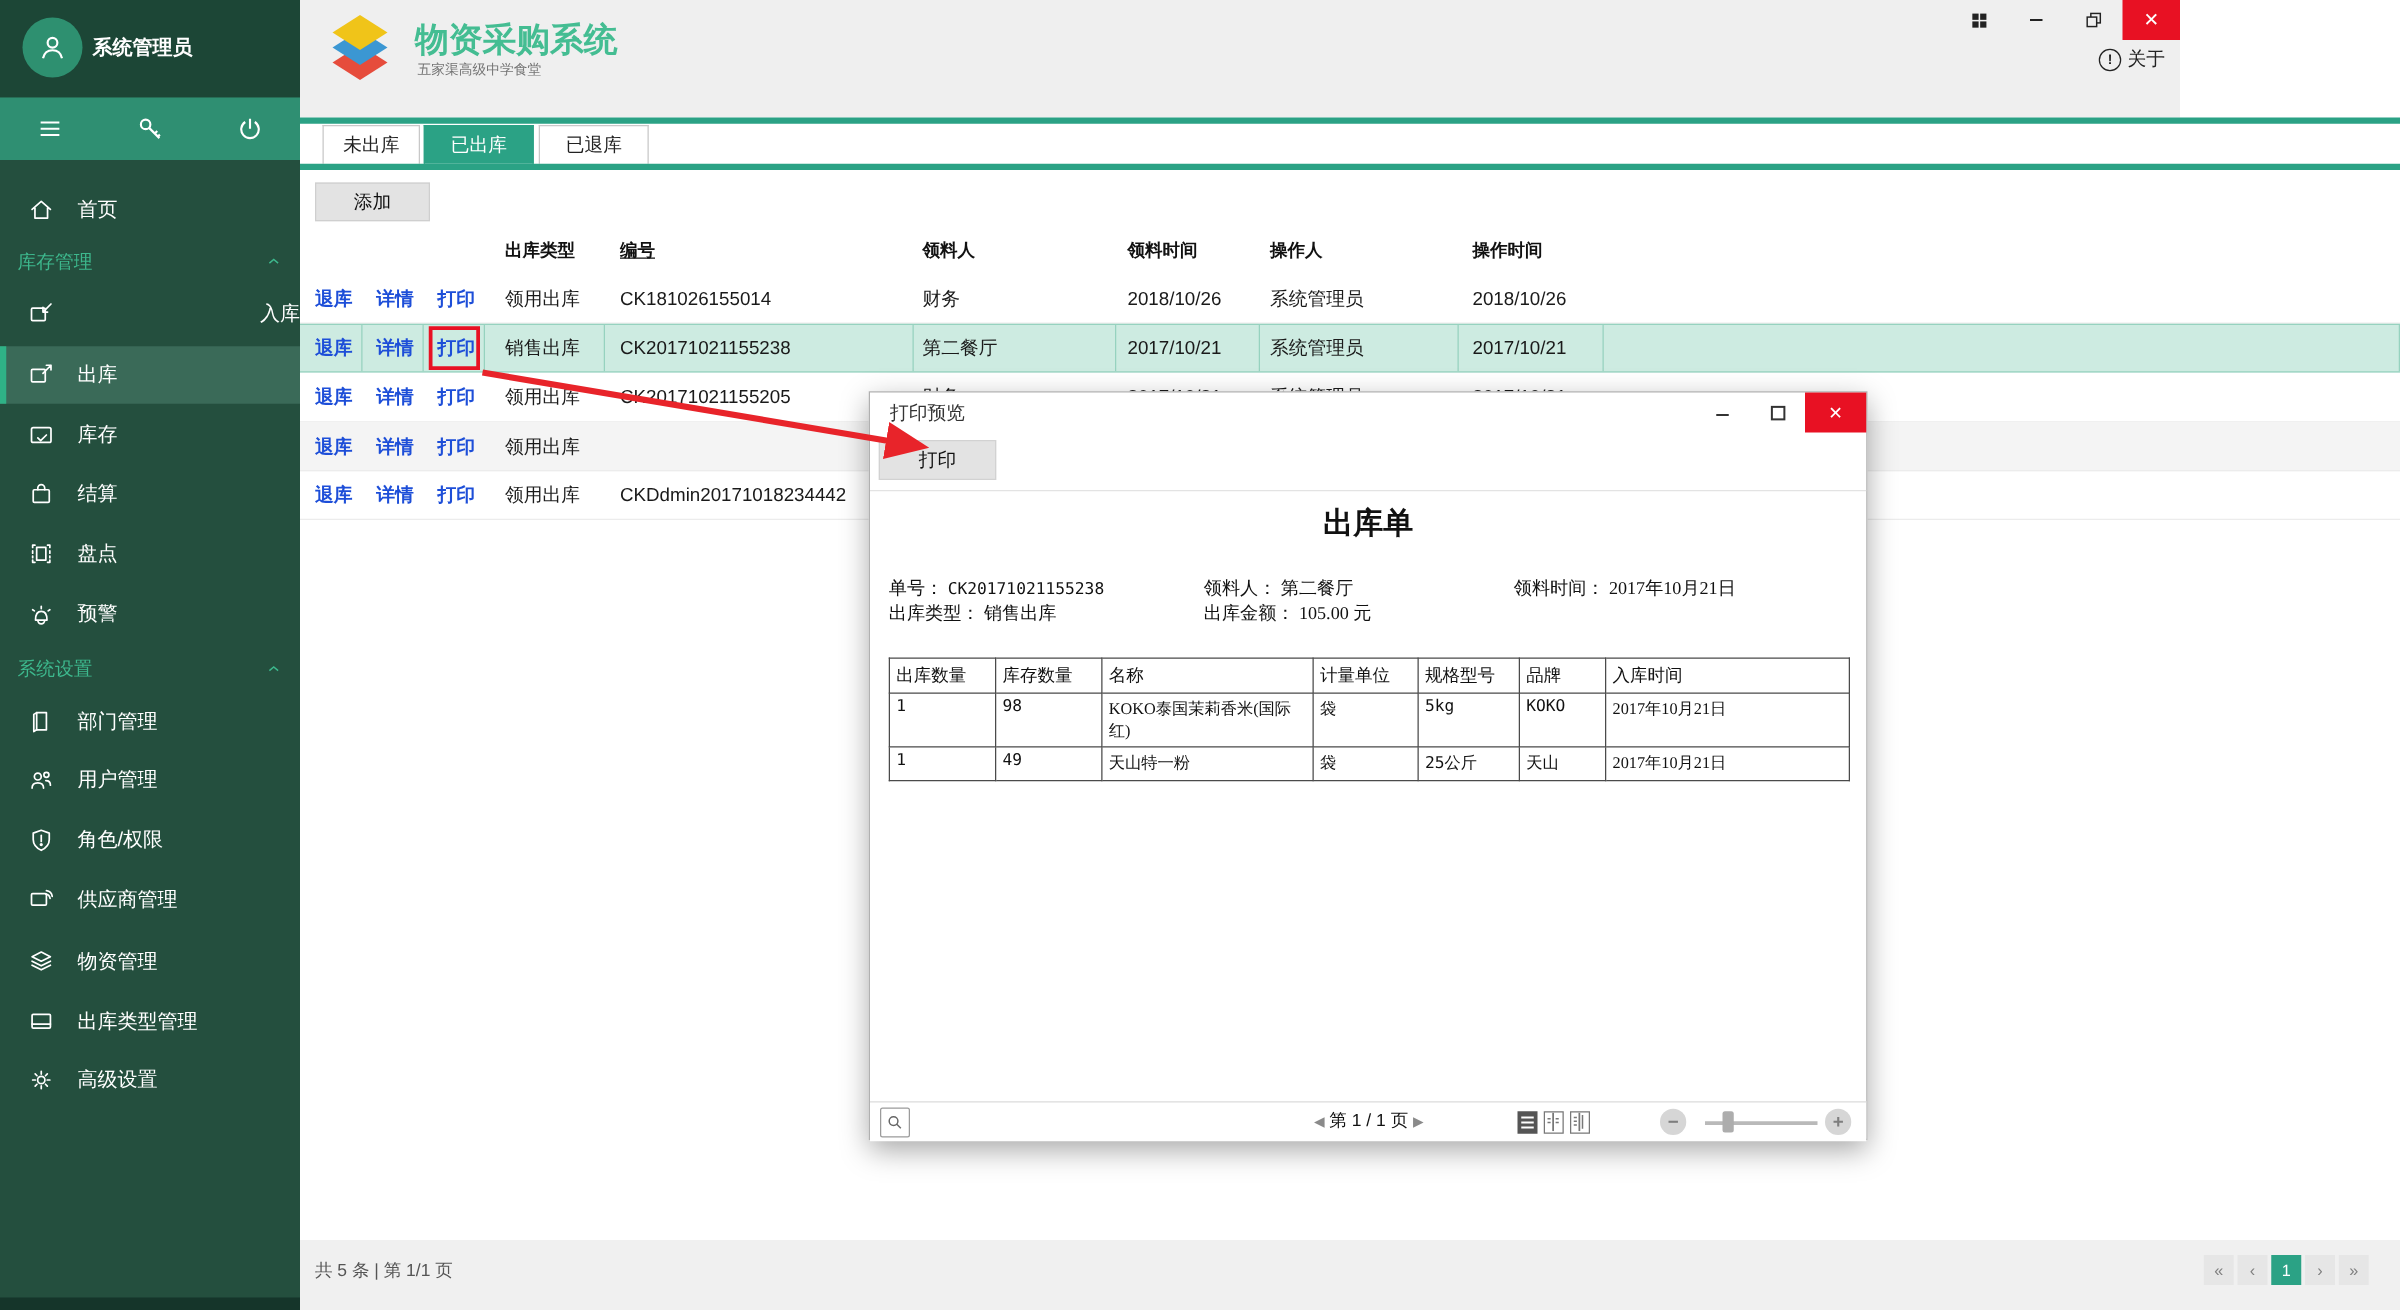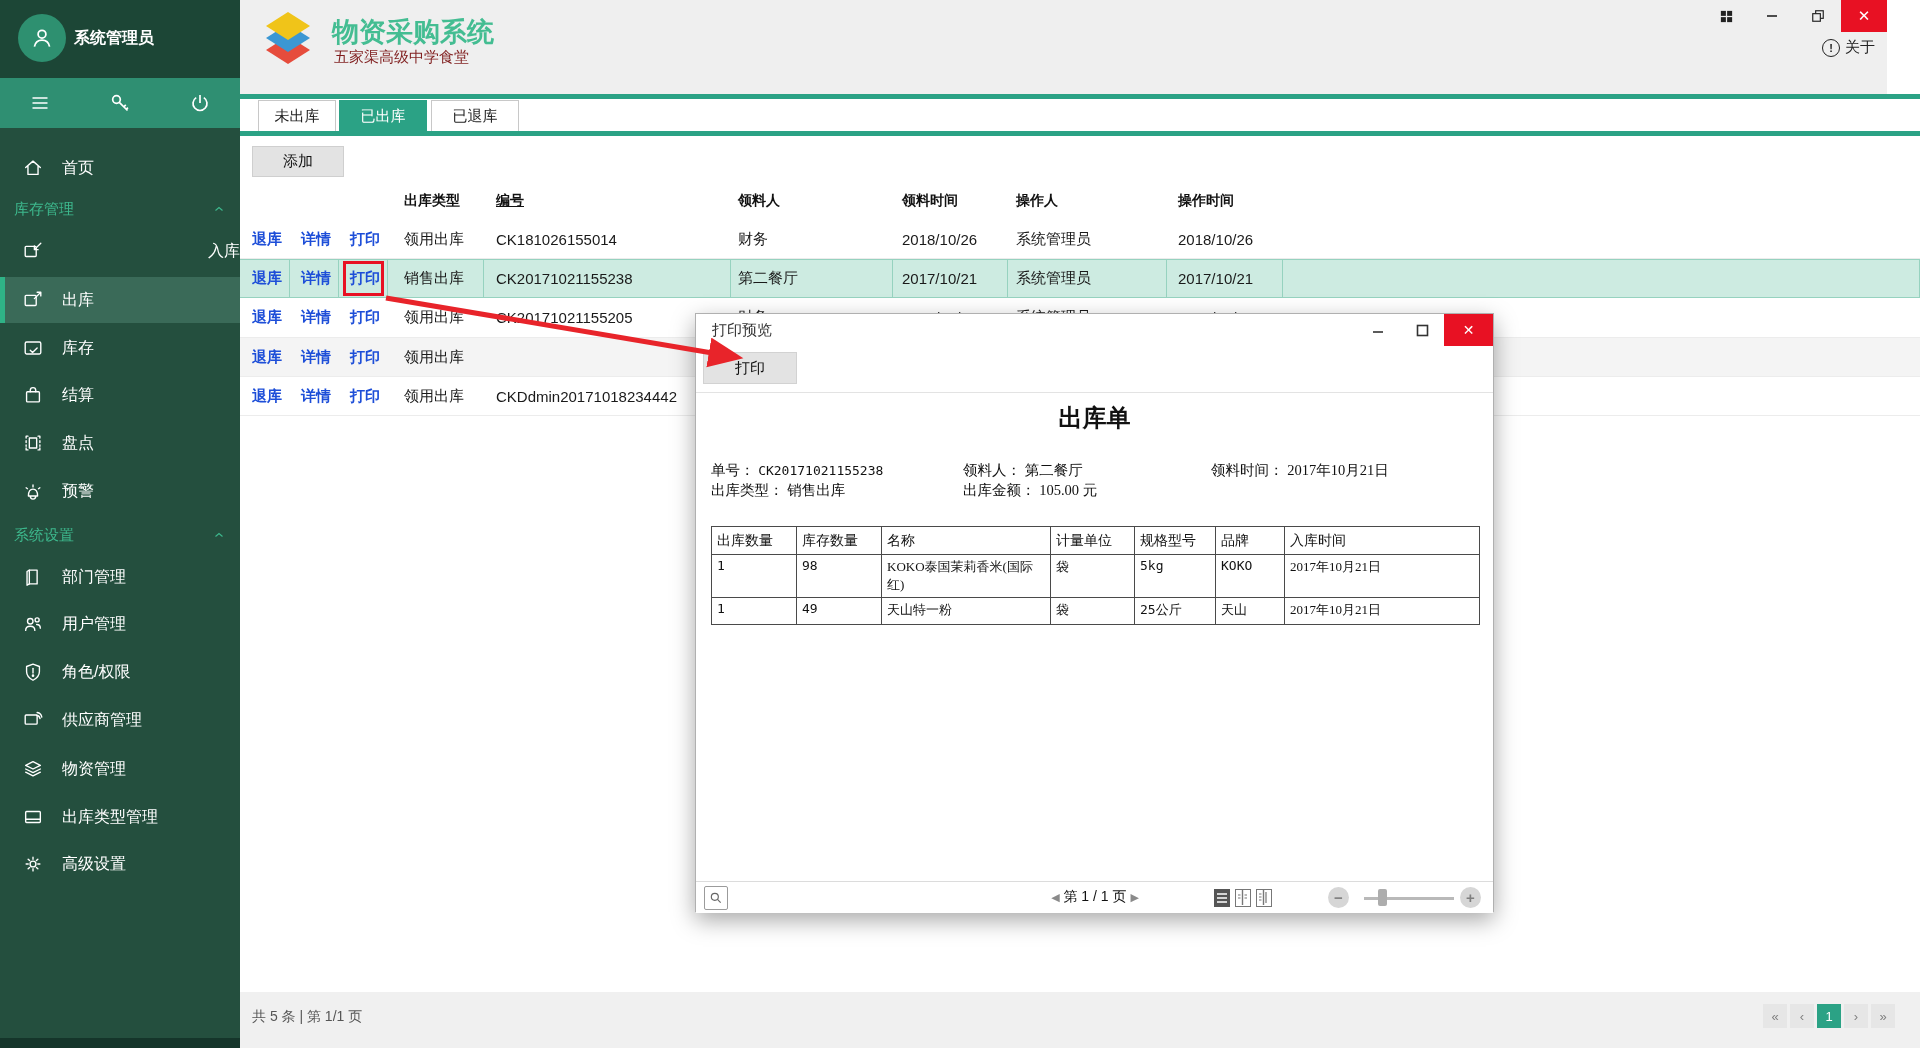--- a/index.html
+++ b/index.html
@@ -17,25 +17,25 @@
   .tbtn{width:46px;height:40px;display:flex;align-items:center;justify-content:center;cursor:pointer;}
   .side-item{left:0;width:240px;height:46px;display:flex;align-items:center;cursor:pointer;position:absolute;}
   .side-item .icn{margin-left:22px;width:22px;height:22px;}
   .side-item .lbl{margin-left:18px;color:#fff;font-size:16px;}
   .side-item.active{background:#3a6a58;}
   .side-item.active::before{content:"";position:absolute;left:0;top:0;width:5px;height:46px;background:#2fb286;}
   .side-section{left:14px;width:212px;height:22px;position:absolute;color:#3db88d;font-size:15px;
           display:flex;align-items:center;justify-content:space-between;}
   #side-strip{left:0;top:1038px;width:240px;height:10px;background:#15352a;}
   
-  #header{left:240px;top:0;width:1647px;height:94px;background:#efefef;}
+  #header{left:240px;top:0;width:1504px;height:94px;background:#efefef;}
   #green-line{left:240px;top:94px;width:1680px;height:5px;background:#2ba285;}
   #logo{left:18px;top:10px;}
   #app-title{left:92px;top:14px;font-size:27px;font-weight:bold;color:#44bd92;}
-  #app-sub{left:94px;top:48px;font-size:15px;color:#7f1d1d;}
+  #app-sub{left:94px;top:48px;font-size:11px;color:#737373;}
   #win-controls{right:0;top:0;height:32px;display:flex;align-items:center;}
   .winbtn{width:46px;height:32px;display:flex;align-items:center;justify-content:center;cursor:pointer;}
   #win-close{background:#e81123;color:#fff;font-size:15px;}
   #about{right:12px;top:38px;display:flex;align-items:center;gap:5px;font-size:15px;color:#222;cursor:pointer;}
   #about-i{width:16px;height:16px;border:1.5px solid #222;border-radius:50%;font-size:11px;font-weight:bold;
            display:flex;align-items:center;justify-content:center;}
   
   .tab{top:100px;height:31px;position:absolute;background:#fff;border:1px solid #c8c8c8;border-bottom:none;
        display:flex;align-items:center;justify-content:center;font-size:15px;color:#222;cursor:pointer;box-sizing:border-box;}
   .tab.active{background:#2ba285;color:#fff;border-color:#2ba285;}

